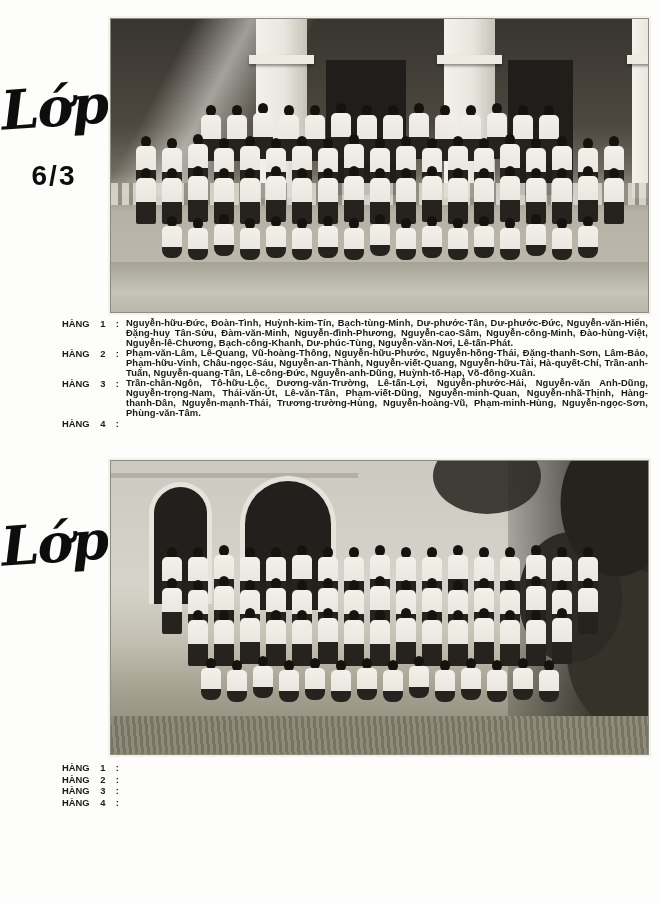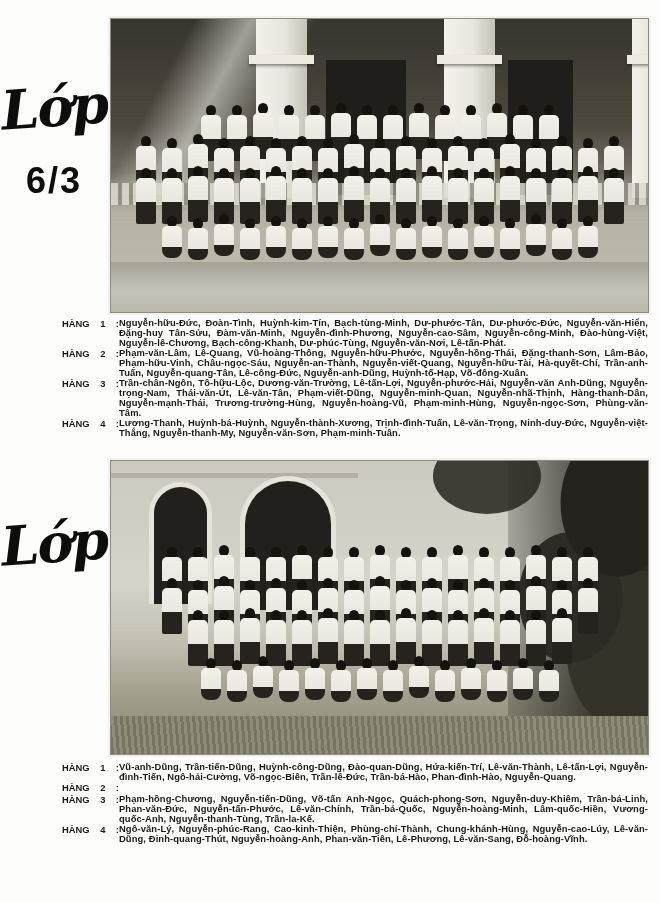--- a/index.html
+++ b/index.html
@@ -20,21 +20,21 @@
     font-family:"DejaVu Serif","Liberation Serif",serif;
     font-style:italic;font-weight:bold;
     font-size:54px;line-height:1;
     transform:rotate(-4deg);
     letter-spacing:-2px;
     color:#0d0d0d;
   }
   .class-number{
     margin-top:26px;
     font-family:"Liberation Sans","DejaVu Sans",sans-serif;
-    font-weight:bold;font-size:36px;letter-spacing:2px;color:#0d0d0d;
+    font-weight:bold;font-size:28px;letter-spacing:2px;color:#0d0d0d;
   }
 
   
   .photo{
     position:absolute;left:110px;width:537px;height:293px;
     background:#aba79e;overflow:hidden;
     border:1px solid #8d8b84;
     box-shadow:0 0 0 2px #f2f1ea;
   }
   #photo-1{top:18px;}
@@ -86,21 +86,21 @@
   .row-3{top:197px;z-index:5;}
   .row-3 .student{height:42px;}
   .row-3 .student::after{background:linear-gradient(180deg,#f2f0e9 0%,#e9e7df 66%,#26231e 67%);border-radius:5px 5px 8px 8px;}
 
   
   .names-list{position:absolute;left:62px;width:586px;}
   #names-1{top:318px;}
   #names-2{top:762px;}
   .name-row{display:flex;align-items:flex-start;}
   .row-label{
-    flex:0 0 57px;
+    flex:0 0 57px;margin-right:7px;
     display:flex;justify-content:space-between;
     font-size:9.4px;font-weight:bold;line-height:11.7px;white-space:nowrap;
   }
   .row-names{
     flex:1;font-size:9.4px;font-weight:bold;line-height:10px;
     text-align:justify;text-align-last:left;
     letter-spacing:.1px;color:#181818;
   }
 </style>
 </head>
@@ -235,21 +235,20 @@
     </div>
     <div class="row-names">Trần-chân-Ngôn, Tô-hữu-Lộc, Dương-văn-Trường, Lê-tấn-Lợi, Nguyễn-phước-Hải, Nguyễn-văn Anh-Dũng, Nguyễn-trọng-Nam, Thái-văn-Út, Lê-văn-Tân, Phạm-viết-Dũng, Nguyễn-minh-Quan, Nguyễn-nhã-Thịnh, Hàng-thanh-Dân, Nguyễn-mạnh-Thái, Trương-trường-Hùng, Nguyễn-hoàng-Vũ, Phạm-minh-Hùng, Nguyễn-ngọc-Sơn, Phùng-văn-Tâm.</div>
   </div>
 
   <div class="name-row">
     <div class="row-label">
       <span>HÀNG</span>
       <span>4</span>
       <span>:</span>
     </div>
-    <div class="row-names">Lương-Thanh, Huỳnh-bá-Huỳnh, Nguyễn-thành-Xương, Trịnh-đình-Tuấn, Lê-văn-Trọng, Ninh-duy-Đức, Nguyễn-việt-Thắng, Nguyễn-thanh-My, Nguyễn-văn-Sơn, Phạm-minh-Tuân.</div>
   </div>
 </div>
 
   <div class="label-group" id="labels-2">
     <div class="script-label">Lớp</div>
   </div>
 
   <div class="photo" id="photo-2" role="img" aria-label="Black-and-white group photograph of class 6/4: four rows of boys in white shirts in front of a building with arched doorways, large trees on the right and grass in the foreground">
     <div class="p2-bg"></div>
     <div class="p2-ledge"></div>
@@ -331,43 +330,40 @@
       </div>
     </div>
 
   <div class="names-list" id="names-2">
   <div class="name-row">
     <div class="row-label">
       <span>HÀNG</span>
       <span>1</span>
       <span>:</span>
     </div>
-    <div class="row-names">Vũ-anh-Dũng, Trần-tiến-Dũng, Huỳnh-công-Dũng, Đào-quan-Dũng, Hứa-kiến-Trí, Lê-văn-Thành, Lê-tấn-Lợi, Nguyễn-đình-Tiến, Ngô-hải-Cường, Võ-ngọc-Biên, Trần-lê-Đức, Trần-bá-Hào, Phan-đình-Hào, Nguyễn-Quang.</div>
   </div>
 
   <div class="name-row">
     <div class="row-label">
       <span>HÀNG</span>
       <span>2</span>
       <span>:</span>
     </div>
   </div>
 
   <div class="name-row">
     <div class="row-label">
       <span>HÀNG</span>
       <span>3</span>
       <span>:</span>
     </div>
-    <div class="row-names">Phạm-hồng-Chương, Nguyễn-tiến-Dũng, Võ-tấn Anh-Ngọc, Quách-phong-Sơn, Nguyễn-duy-Khiêm, Trần-bá-Linh, Phan-văn-Đức, Nguyễn-tấn-Phước, Lê-văn-Chính, Trần-bá-Quốc, Nguyễn-hoàng-Minh, Lâm-quốc-Hiền, Vương-quốc-Anh, Nguyễn-thanh-Tùng, Trần-la-Kế.</div>
   </div>
 
   <div class="name-row">
     <div class="row-label">
       <span>HÀNG</span>
       <span>4</span>
       <span>:</span>
     </div>
-    <div class="row-names">Ngô-văn-Lý, Nguyễn-phúc-Rang, Cao-kinh-Thiện, Phùng-chí-Thành, Chung-khánh-Hùng, Nguyễn-cao-Lúy, Lê-văn-Dũng, Đinh-quang-Thút, Nguyễn-hoàng-Anh, Phan-văn-Tiên, Lê-Phương, Lê-văn-Sang, Đỗ-hoàng-Vĩnh.</div>
   </div>
 </div>
 
 </div>
 
 </body></html>

